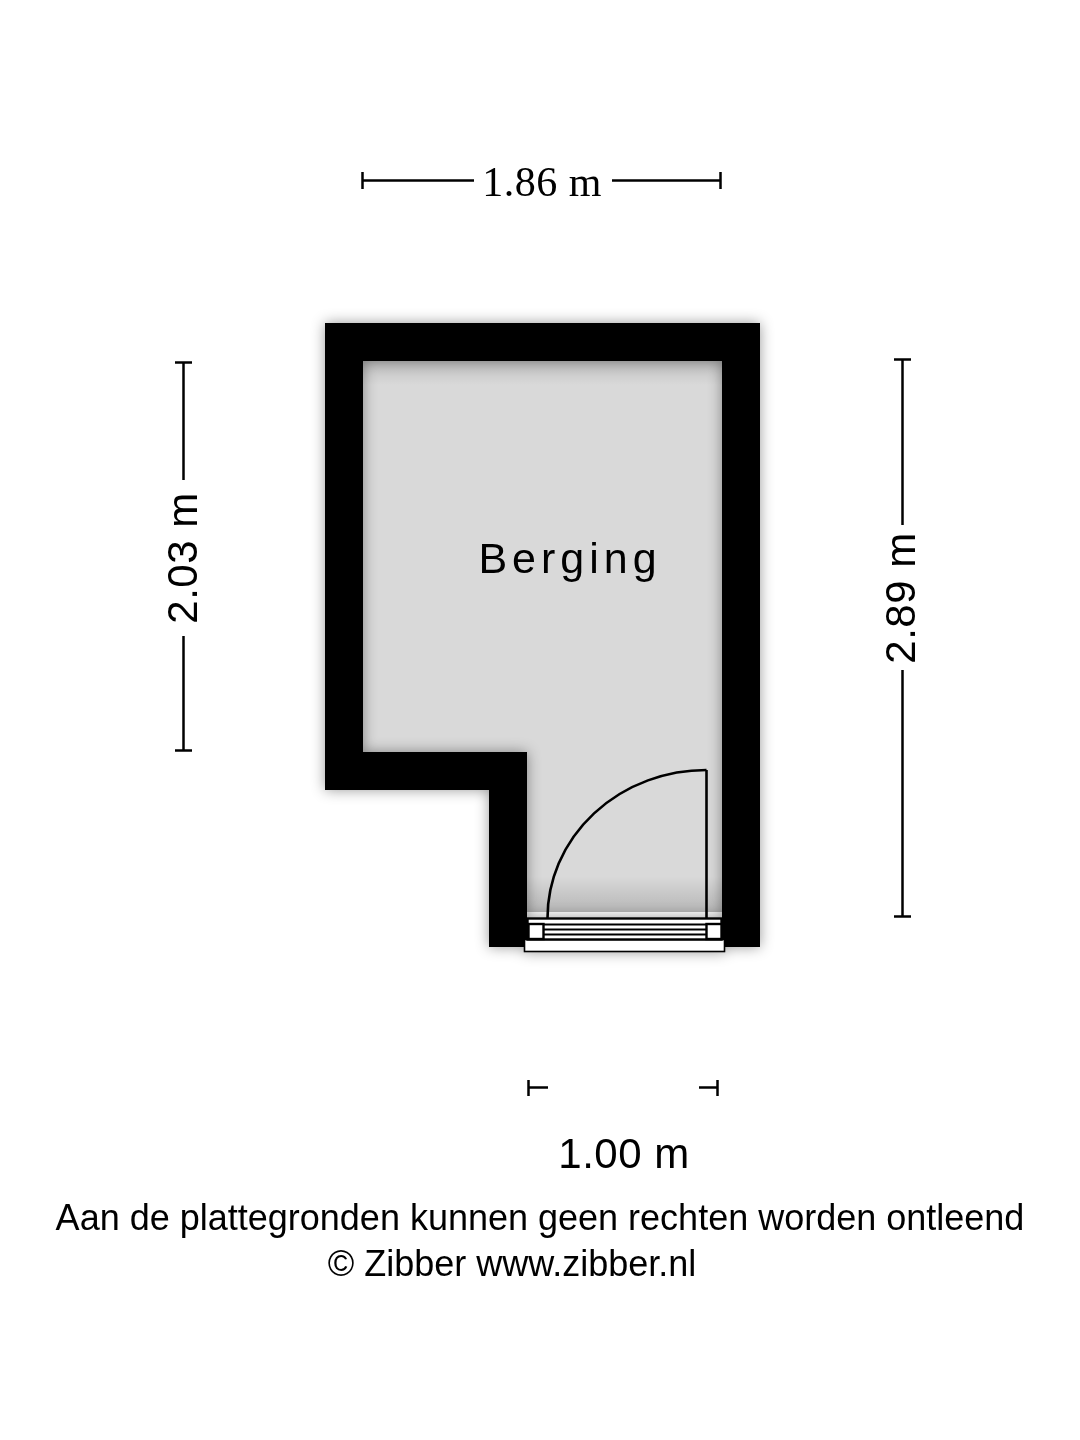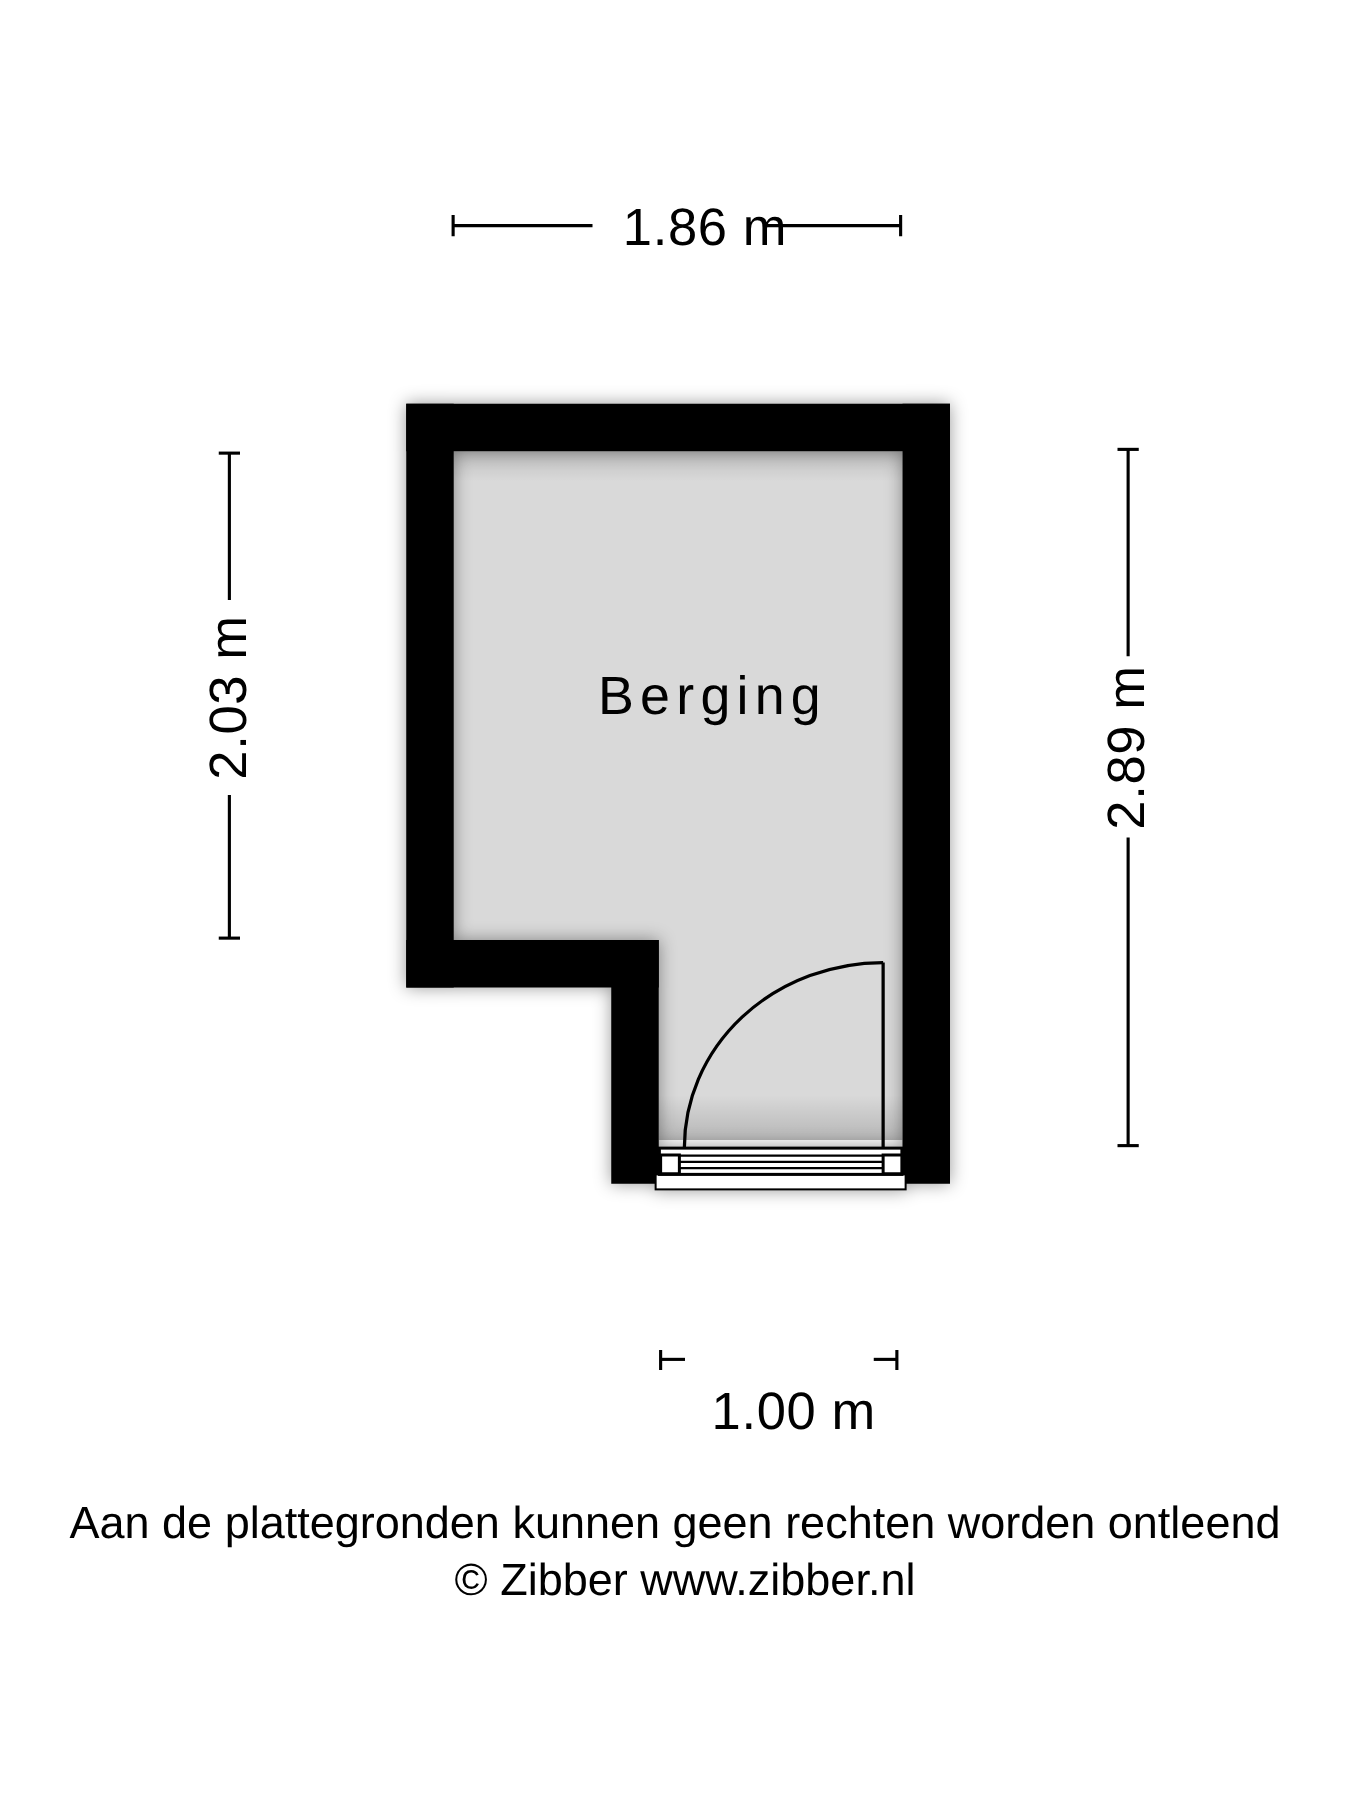--- a/index.html
+++ b/index.html
@@ -30,37 +30,37 @@
   .txt {
     position: absolute;
     color: #000000;
     white-space: nowrap;
     transform: translate(-50%, -50%);
   }
   .dim {
     font-size: 42px;
     letter-spacing: 0.5px;
   }
-  .dim-top    { left: 564px;  top: 182px; }
+  .dim-top    { left: 542px;  top: 182px; font-family: Liberation Serif, serif; }
   .dim-left   { left: 183px;  top: 558px; transform: translate(-50%,-50%) rotate(-90deg); }
   .dim-right  { left: 901px;  top: 598px; transform: translate(-50%,-50%) rotate(-90deg); }
-  .dim-bottom { left: 624px;  top: 1129px; margin-left: 11px; }
+  .dim-bottom { left: 624px;  top: 1154px; }
   .room-label {
     left: 546px;
     top: 558px;
     font-size: 43px;
     letter-spacing: 5px;
     margin-left: 24px;
   }
   .footer-line {
     font-size: 36px;
     letter-spacing: 0px;
   }
   .footer-line1 { left: 540px; top: 1218px; }
-  .footer-line2 { left: 548px; top: 1264px; }
+  .footer-line2 { left: 512px; top: 1264px; }
 </style>
 </head>
 <body>
 
 <div class="canvas">
 
   <svg class="plan" viewBox="0 0 1080 1440">
     <defs>
       <linearGradient id="fadeTop" x1="0" y1="0" x2="0" y2="1">
         <stop offset="0" stop-color="#000000" stop-opacity="0.12"></stop>

